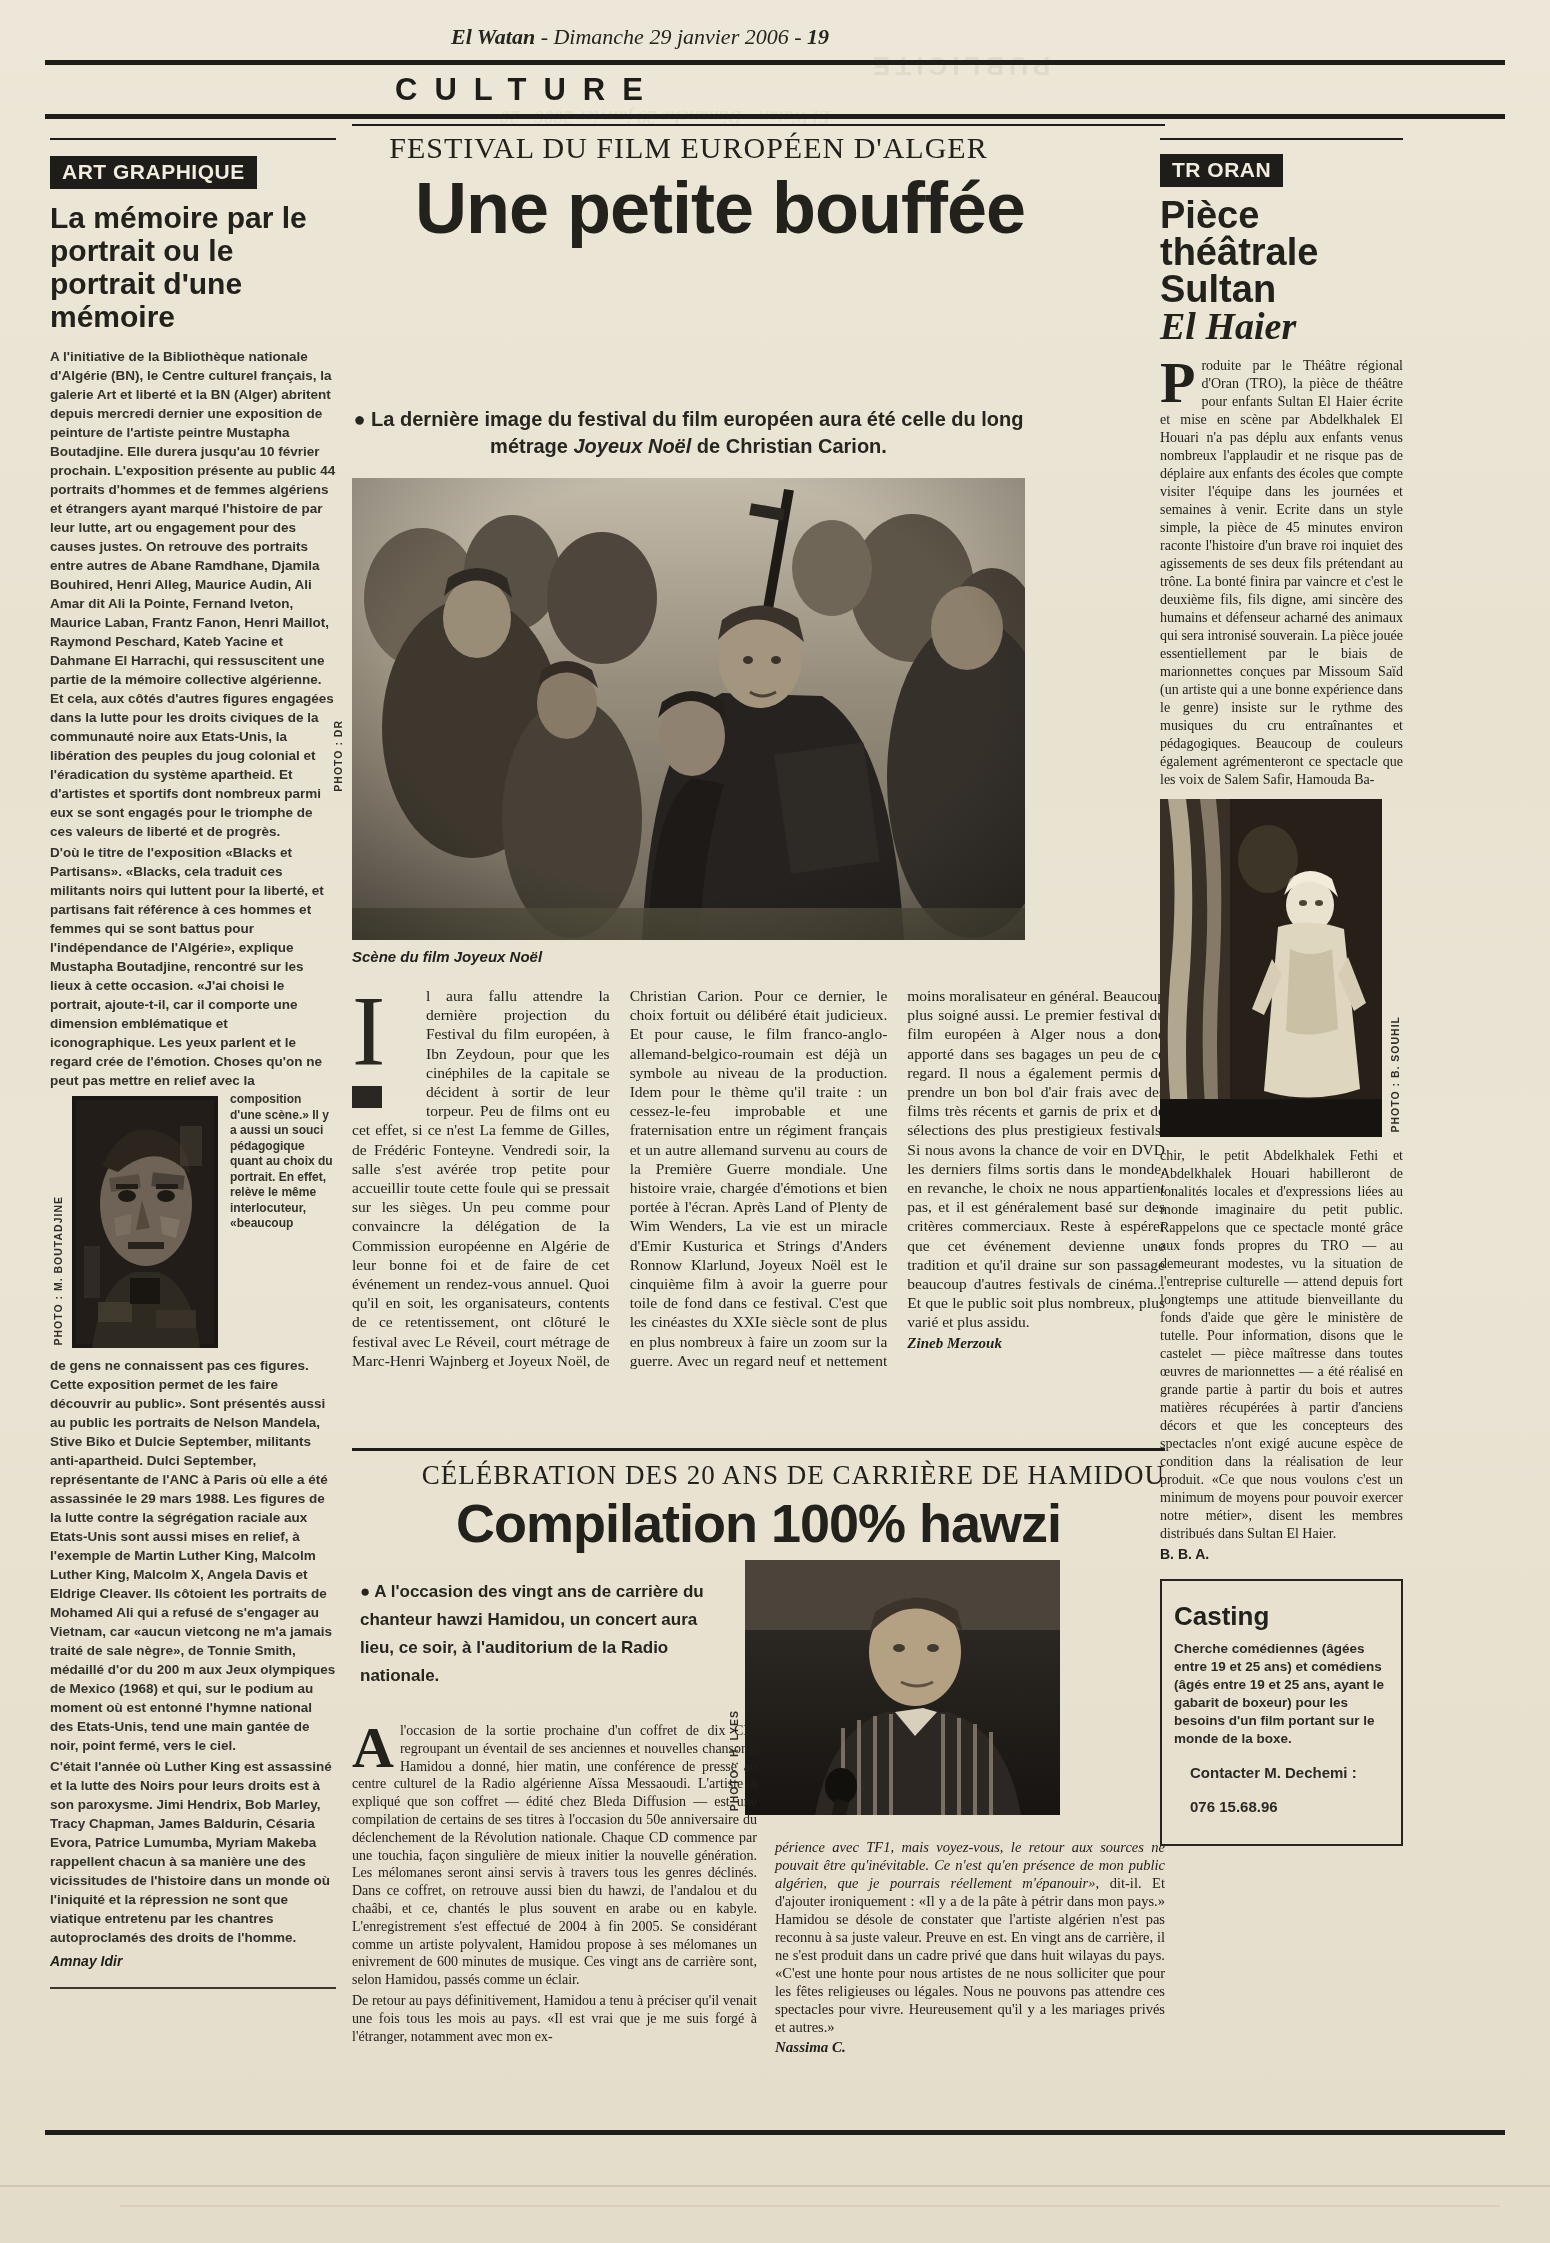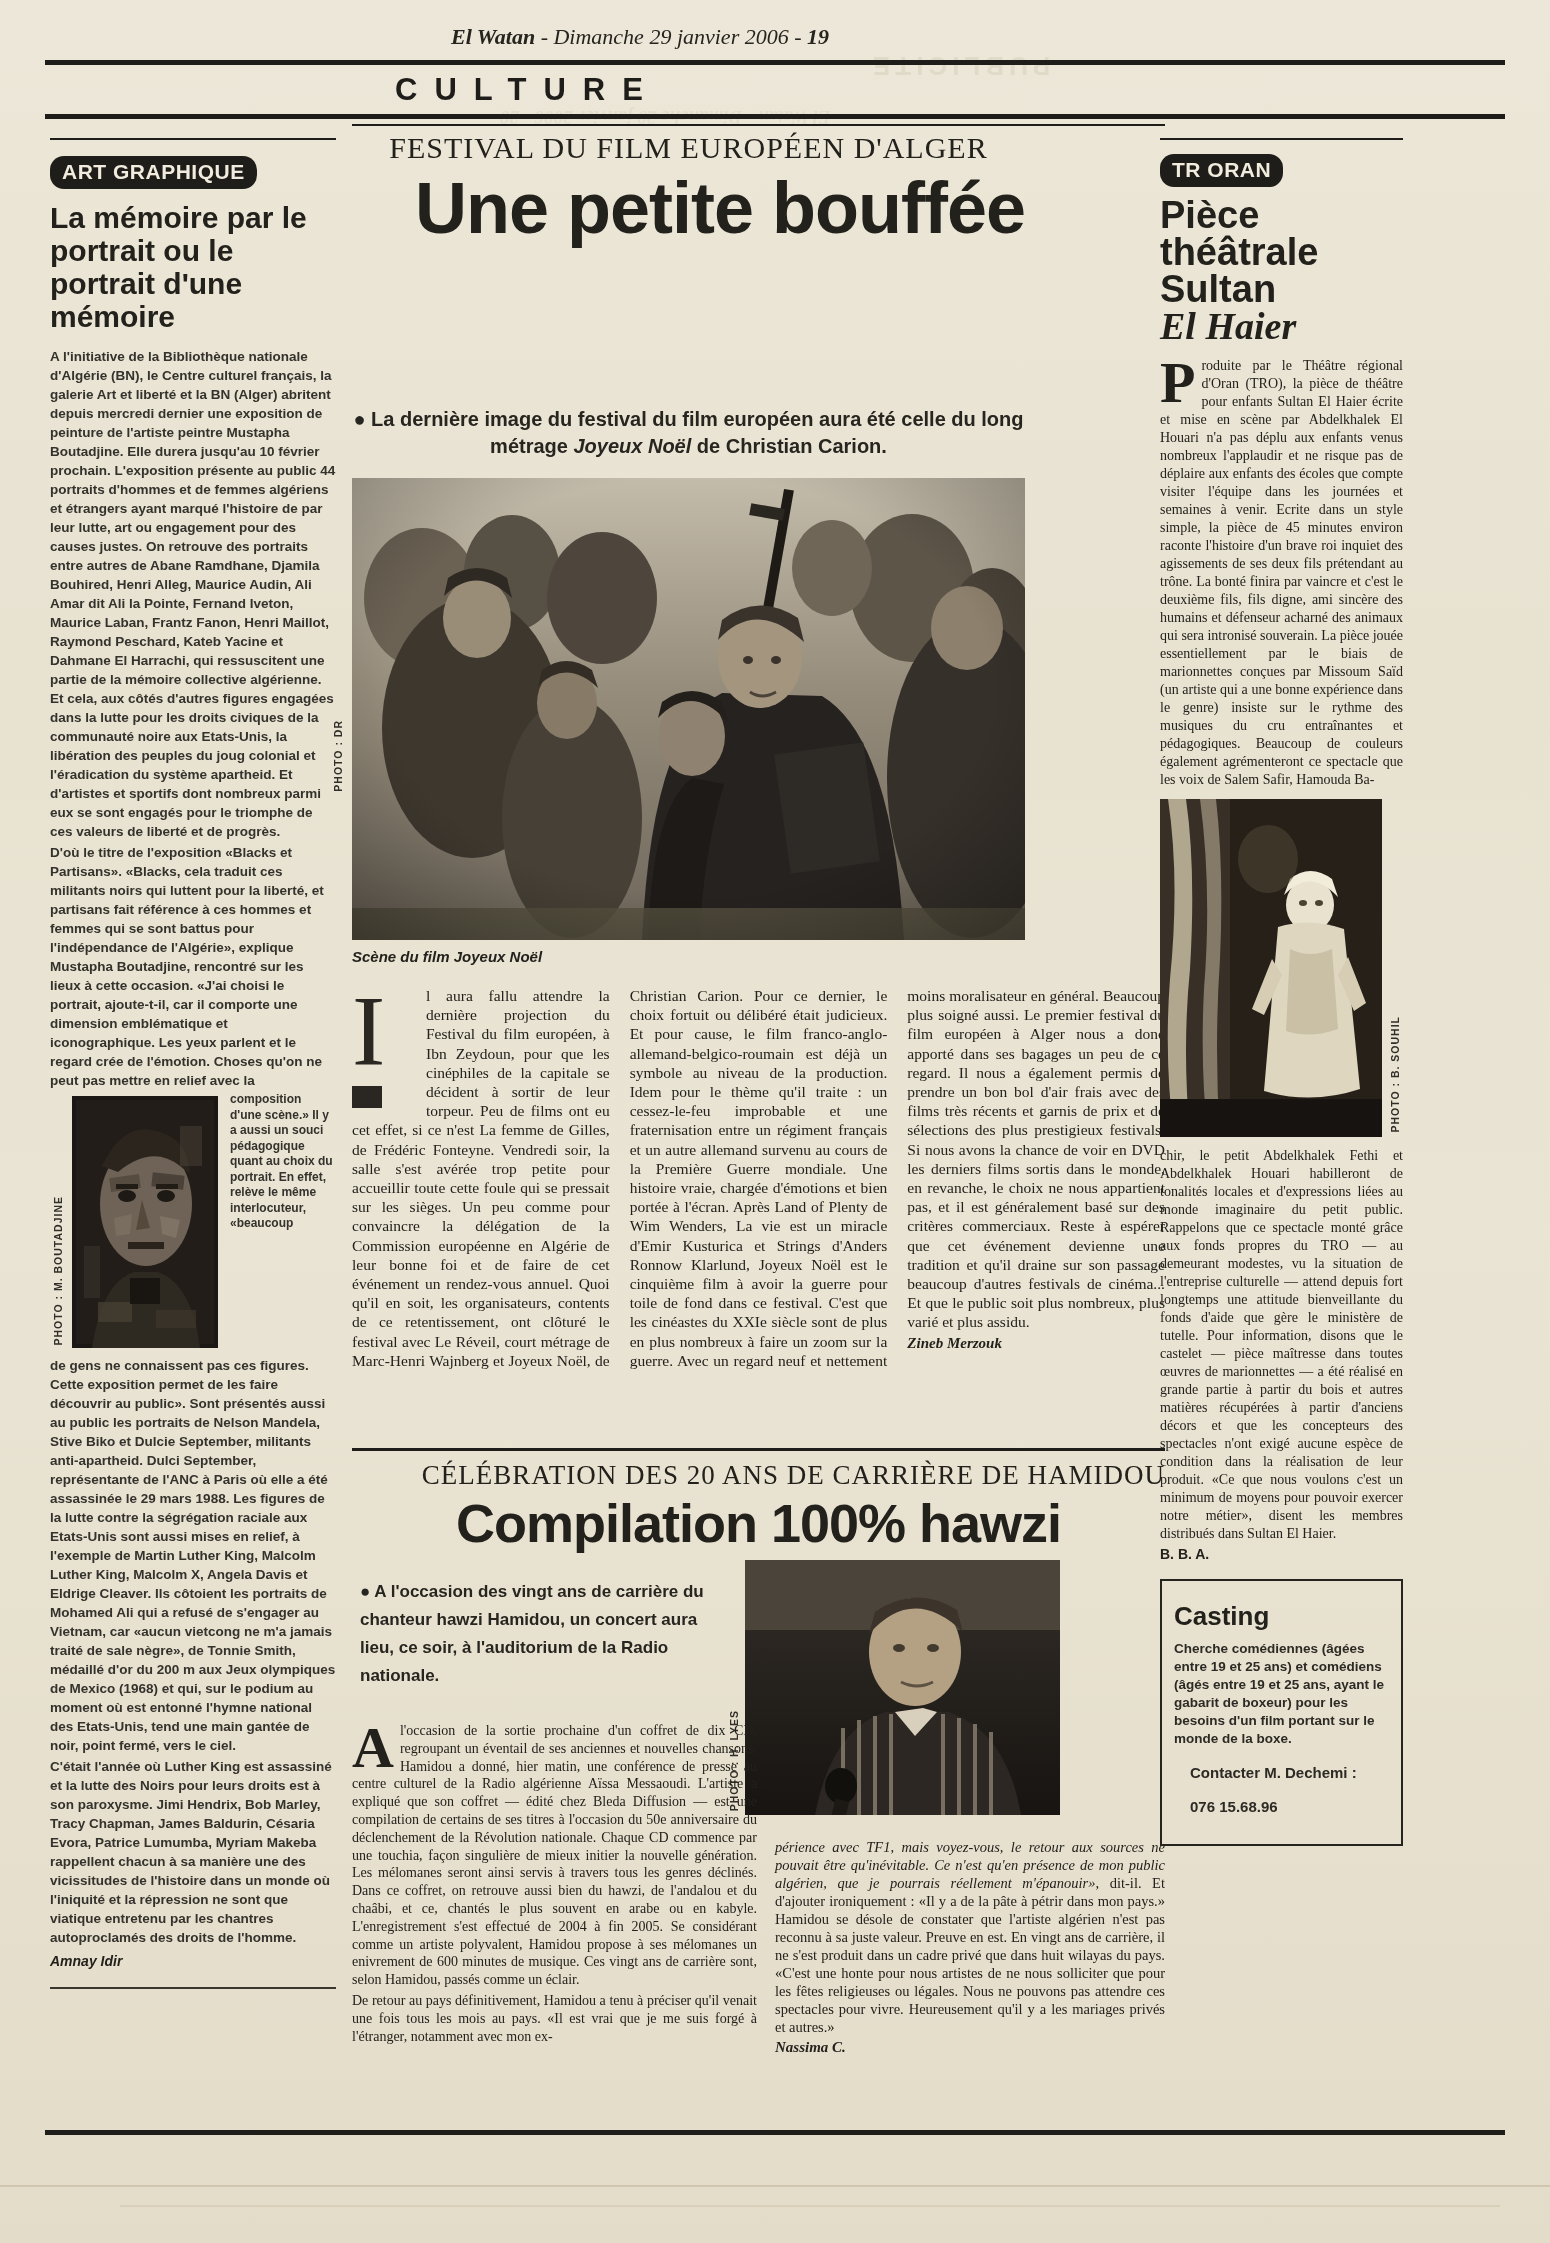--- a/index.html
+++ b/index.html
@@ -13,21 +13,21 @@
   .masthead b{font-weight:bold;}
   .rule{background:#1f1d19;}
   .culture{left:45px;top:72px;width:965px;text-align:center;font-size:31px;font-weight:bold;
            letter-spacing:17px;color:#1f1d19;}
   
   .ghost{color:#9b8e72;font-weight:bold;transform:scale(-1,-1);pointer-events:none;}
   .ghost1{left:868px;top:50px;font-size:26px;letter-spacing:5px;opacity:.14;}
   .ghost2{left:500px;top:106px;font-size:19px;font-family:"Liberation Serif",serif;font-style:italic;opacity:.10;}
   
   .label{display:inline-block;background:#1f1d19;color:#f1ecdd;font-weight:bold;
-         font-size:21px;padding:4px 12px 5px;letter-spacing:.5px;border-radius:14px;}
+         font-size:21px;padding:4px 12px 5px;letter-spacing:.5px;}
   
   .leftcol{left:50px;top:138px;width:286px;}
   .leftcol .toprule{height:2px;background:#1f1d19;margin-bottom:16px;}
   .ltitle{font-size:30px;line-height:33px;font-weight:bold;color:#23211c;margin:12px 0 14px;}
   .lbody p{font-size:13.5px;line-height:19px;font-weight:bold;color:#34322c;margin:0 0 2px;text-align:left;}
   .lbody p.wrap{font-size:12px;line-height:15.5px;overflow-wrap:break-word;}
   .lbody p.clear{clear:left;padding-top:6px;}
   .lphoto{float:left;width:170px;height:252px;margin:4px 10px 2px 0;position:relative;}
   .lphoto svg{position:absolute;left:22px;top:0;}
   .vcred{writing-mode:vertical-rl;transform:rotate(180deg);font-weight:bold;font-size:10.5px;

